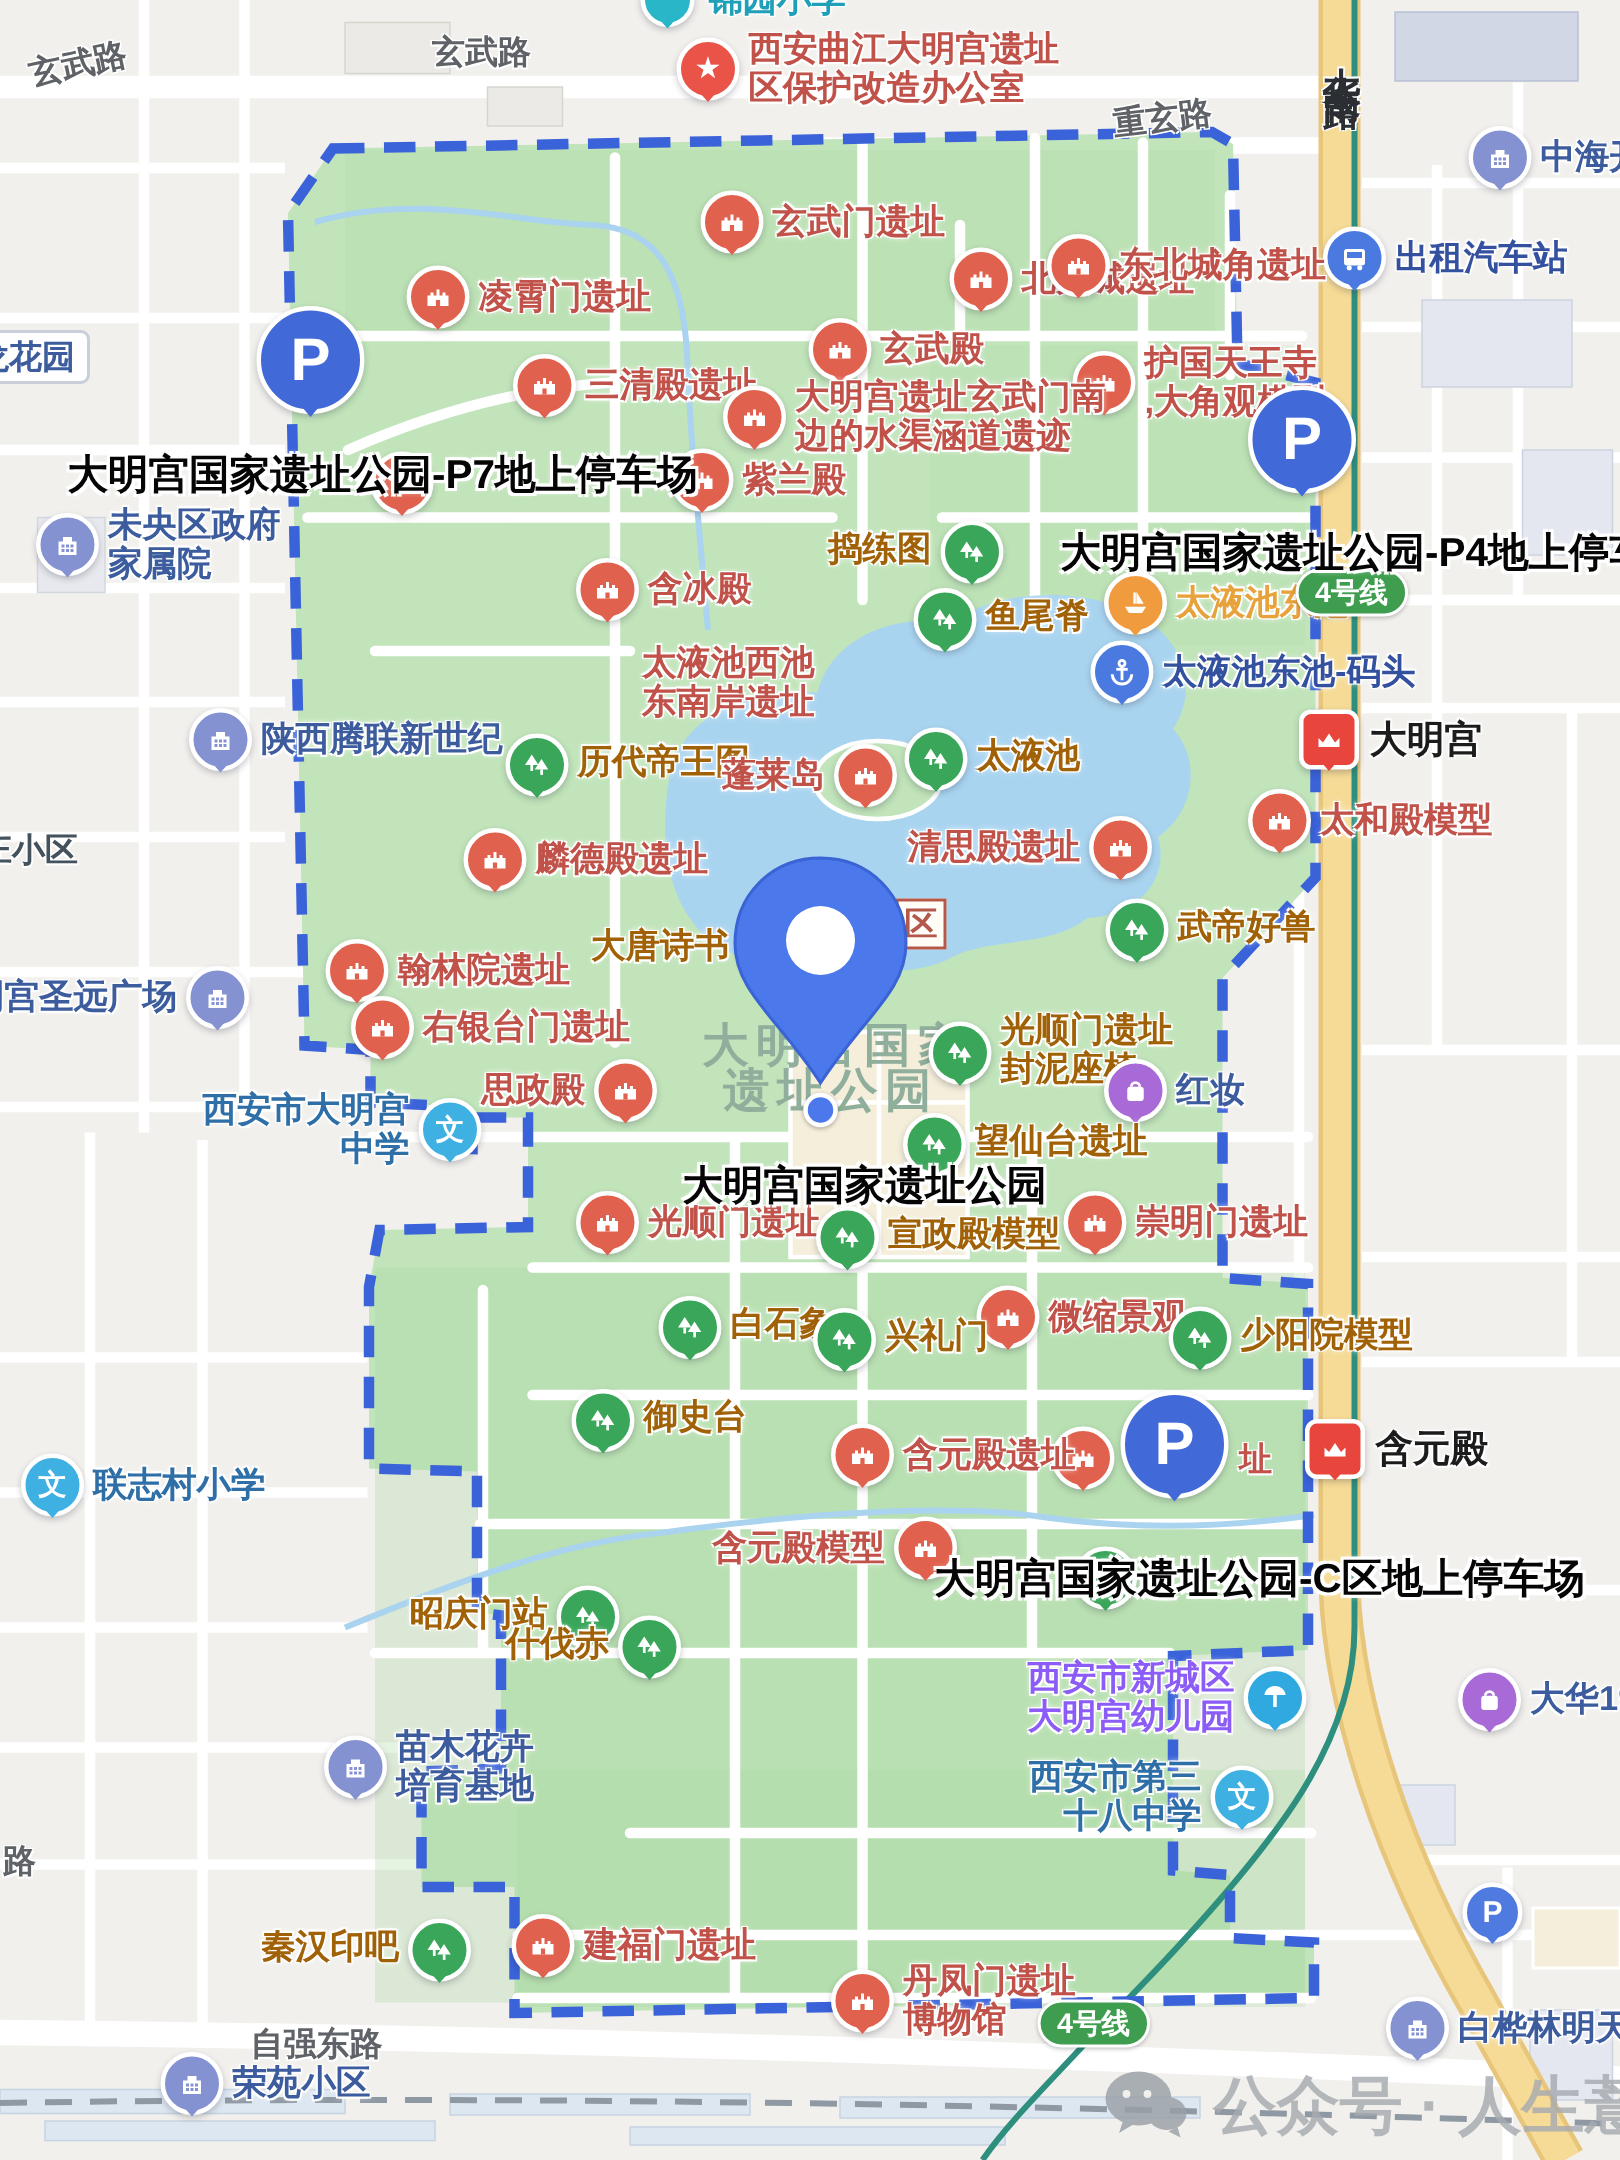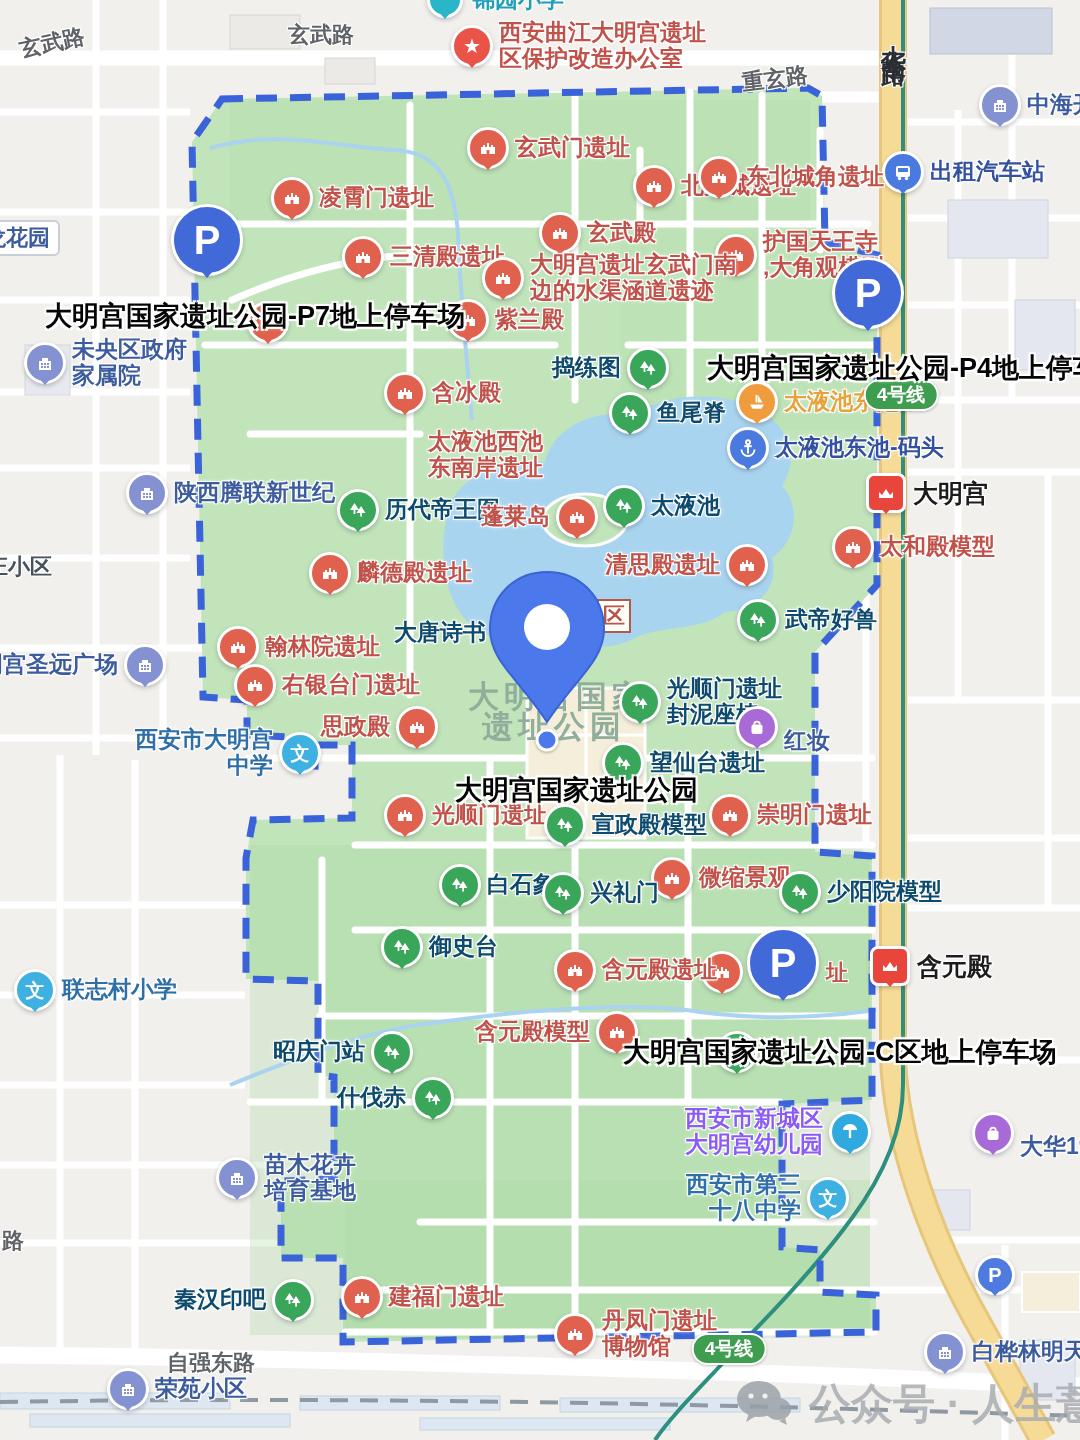--- a/index.html
+++ b/index.html
@@ -15,28 +15,28 @@
   .poi .pin::after{content:"";position:absolute;left:50%;bottom:-12px;transform:translateX(-50%);
     border:8px solid transparent;border-top:9px solid var(--c,#e0614d);}
   .poi .lbl{position:absolute;top:50%;transform:translateY(-50%);white-space:nowrap;
     font-size:23px;font-weight:600;line-height:1.12;
     text-shadow:-1px -1px 0 #fff,1px -1px 0 #fff,-1px 1px 0 #fff,1px 1px 0 #fff,0 0 4px #fff;}
   .poi .lbl span{display:block;}
   .s-right{left:calc(50% + var(--lo,27px));}
   .s-left{right:calc(50% + var(--lo,27px));text-align:right;}
 
   .t-ruin{--c:#e0614d;}      .t-ruin .lbl{color:#c0524a;}
-  .t-scenic{--c:#39a65a;}    .t-scenic .lbl{color:#0c4a6e;}
+  .t-scenic{--c:#39a65a;}    .t-scenic .lbl{color:#a16207;font-family:Liberation Mono, monospace;}
   .t-building{--c:#8492d2;}  .t-building .lbl{color:#3c5c9e;}
   .t-school{--c:#3fb0e2;}    .t-school .lbl{color:#2f6fa8;}
   .t-kind{--c:#2fa9e0;}      .t-kind .lbl{color:#8b5cf6;}
   .t-bus{--c:#4a7ae0;}       .t-bus .lbl{color:#33519e;}
   .t-anchor{--c:#4a7ae0;}    .t-anchor .lbl{color:#33519e;}
   .t-boat{--c:#f09b3d;}      .t-boat .lbl{color:#e8a23c;}
-  .t-shop{--c:#a86ad6;}      .t-shop .lbl{color:#3c5c9e;margin-top:14px;}
+  .t-shop{--c:#a86ad6;}      .t-shop .lbl{color:#3c5c9e;}
   .t-star{--c:#ea5448;}      .t-star .lbl{color:#c0524a;}
   .t-cyan{--c:#28b6c8;}      .t-cyan .lbl{color:#1fa0b8;}
   .t-metro .pin{border-radius:8px;}
   .t-metro{--c:#e8453c;}     .t-metro .lbl{color:#1c1c1c;font-weight:600;font-size:25px;}
   .t-parkL{--c:#4169d8;z-index:14;} .t-parkL .pin{font-size:40px;font-weight:800;}
   .t-parkL .pin::after{bottom:-16px;border:11px solid transparent;border-top:13px solid var(--c);}
   .t-parkS{--c:#4f7ae0;} .t-parkS .pin{font-size:20px;font-weight:800;}
   .t-text .lbl{position:static;transform:none;}
   .t-text{transform:translate(0,-50%);}
   .hidden-pin{z-index:11;}
@@ -786,21 +786,21 @@
         <div class="pin">
           <svg width="20" height="20" viewBox="0 0 20 20">
             <path d="M3,16 v-7 h2 v-2 h2 v2 h2 v-4 h2 v4 h2 v-2 h2 v2 h2 v7 z" fill="#fff"></path>
             <rect x="8.6" y="12" width="2.8" height="4" fill="var(--c)"></rect>
           </svg>
         </div>
         <div class="lbl s-left">
           <span>含元殿模型</span>
         </div>
       </div>
-      <div class="poi t-scenic" style="left: 392px; top: 1052px;">
+      <div class="poi t-scenic" style="left: 392px; top: 1078px;">
         <div class="pin">
           <svg width="20" height="20" viewBox="0 0 20 20">
             <path d="M6.5,3 L11,10 H2 Z" fill="#fff"></path>
             <path d="M13,6 L17.5,13 H8.5 Z" fill="#fff"></path>
             <rect x="5.6" y="10" width="1.8" height="4" fill="#fff"></rect>
             <rect x="12.2" y="13" width="1.8" height="3.6" fill="#fff"></rect>
           </svg>
         </div>
         <div class="lbl s-left">
           <span>昭庆门站</span>

